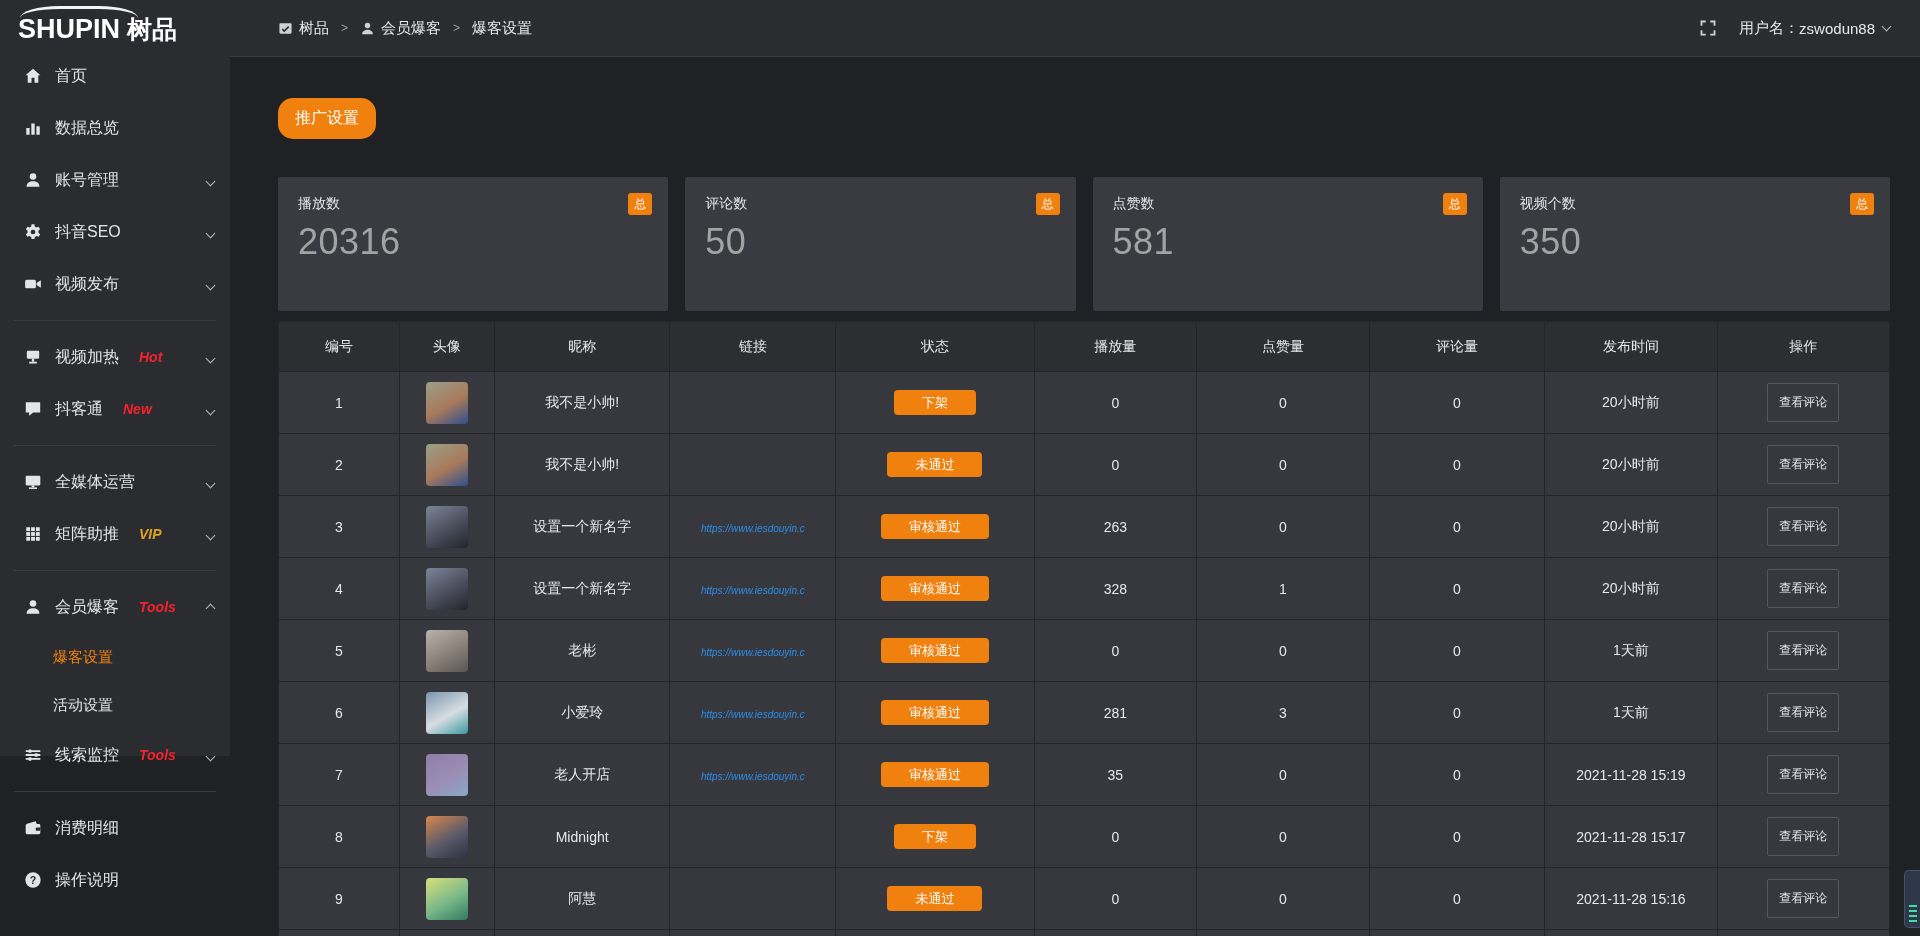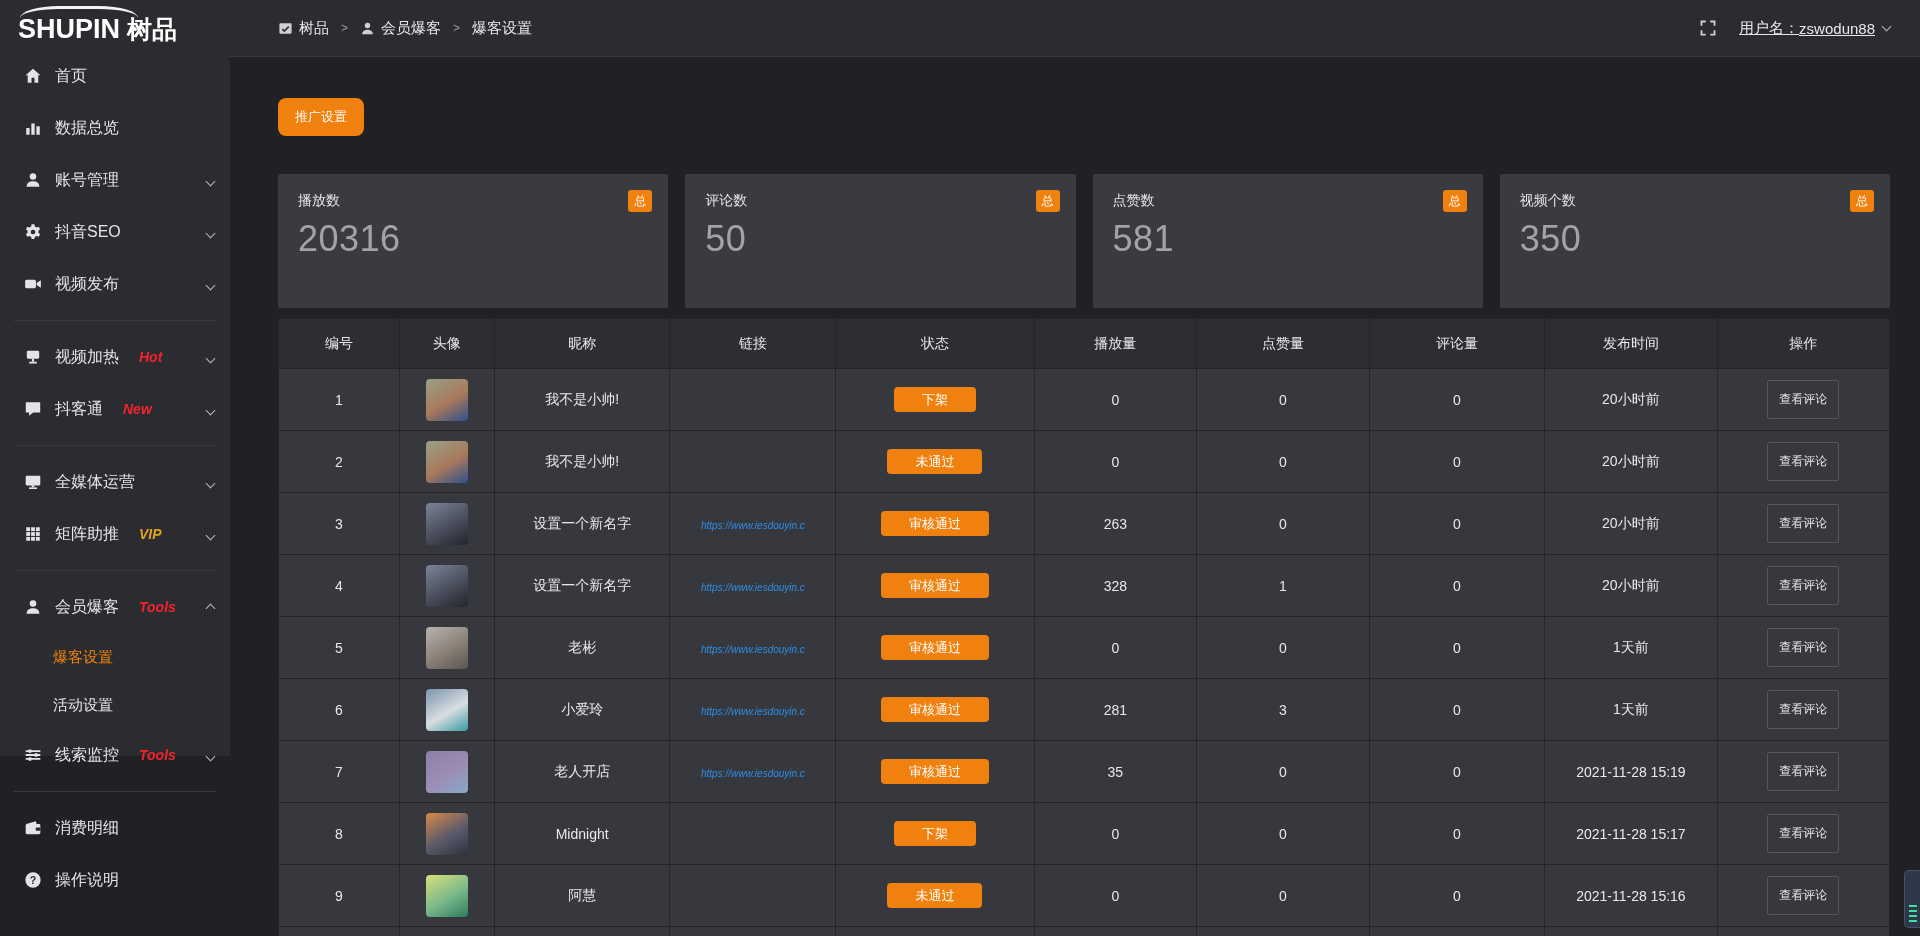--- a/index.html
+++ b/index.html
@@ -33,31 +33,31 @@
 
   
   .topbar { position:absolute; left:230px; top:0; right:0; height:57px; background:#2b2c30;
     border-bottom:1px solid #3a3b3f; display:flex; align-items:center;
     padding:0 30px 0 48px; color:#e8e8ea; }
   .crumbs { display:flex; align-items:center; font-size:15px; }
   .crumb { display:flex; align-items:center; cursor:pointer; }
   .crumb .bc-icon { width:15px; height:15px; margin-right:6px; }
   .crumb .bc-icon svg { width:100%; height:100%; display:block; }
   .crumb-sep { color:#9a9b9e; margin:0 12px; font-size:12px; }
-  .topbar-right { margin-left:auto; display:flex; align-items:center; gap:22px;text-decoration:underline; }
+  .topbar-right { margin-left:auto; display:flex; align-items:center; gap:22px; }
   .fs-btn { width:18px; height:18px; cursor:pointer; }
   .fs-btn svg { width:100%; height:100%; display:block; }
   .user-box { display:flex; align-items:center; font-size:15px; cursor:pointer; }
   .user-box .chev { margin-left:8px; }
 
   
   .main { position:absolute; left:230px; top:57px; right:0; bottom:0;
     padding:41px 30px 0 48px; background:#202125; }
   .promo-btn { display:inline-block; background:#f0810e; color:#fff; border:none;
-    font-size:13px; padding:10px 17px; border-radius:8px; cursor:pointer;
+    font-size:16px; padding:10px 17px; border-radius:15px; cursor:pointer;
     font-family:inherit; }
 
   .cards { display:flex; gap:17px; margin-top:38px; }
   .card { flex:1; height:134px; background:#393b40; border-radius:2px; padding:18px 20px;
     position:relative; }
   .card-label { color:#e3e4e6; font-size:14px; }
   .card-badge { position:absolute; top:16px; right:16px; background:#f0810e; color:#fff;
     font-size:12px; padding:5px 6px; border-radius:3px; line-height:1; }
   .card-value { color:#a3a3a3; font-size:36px; font-weight:500; margin-top:8px;
     letter-spacing:0.5px; }

